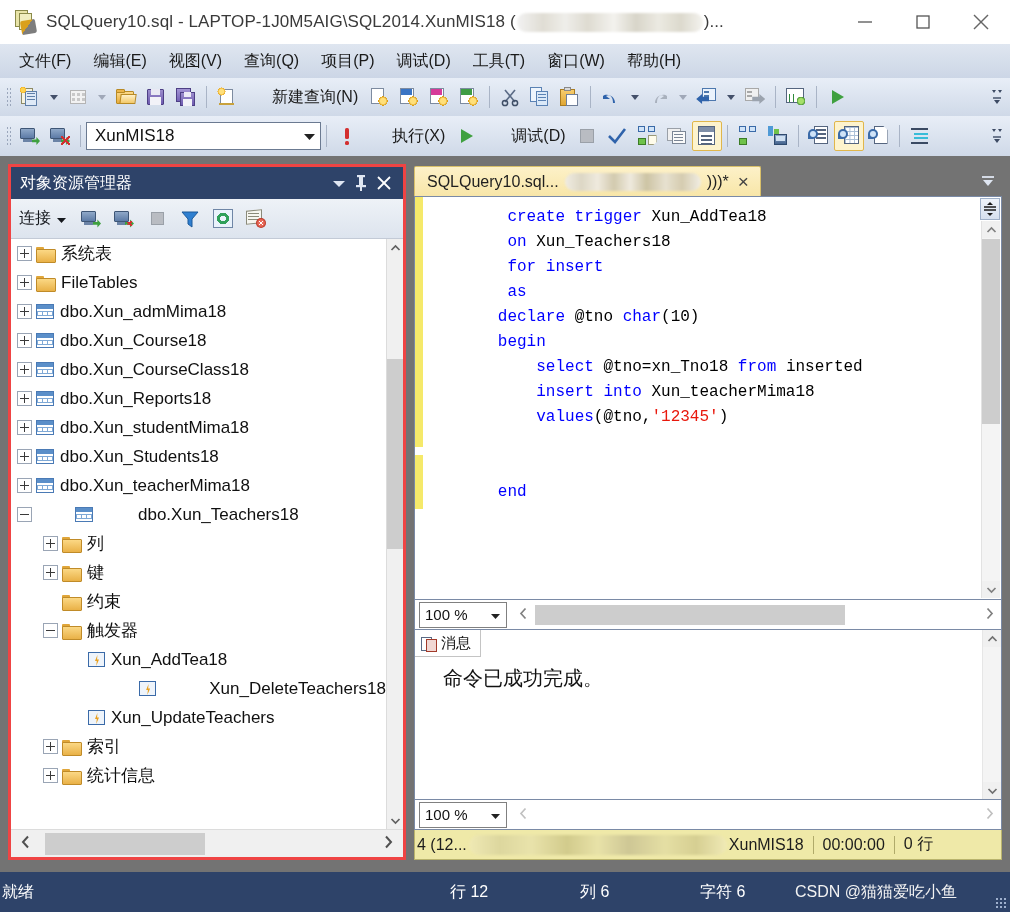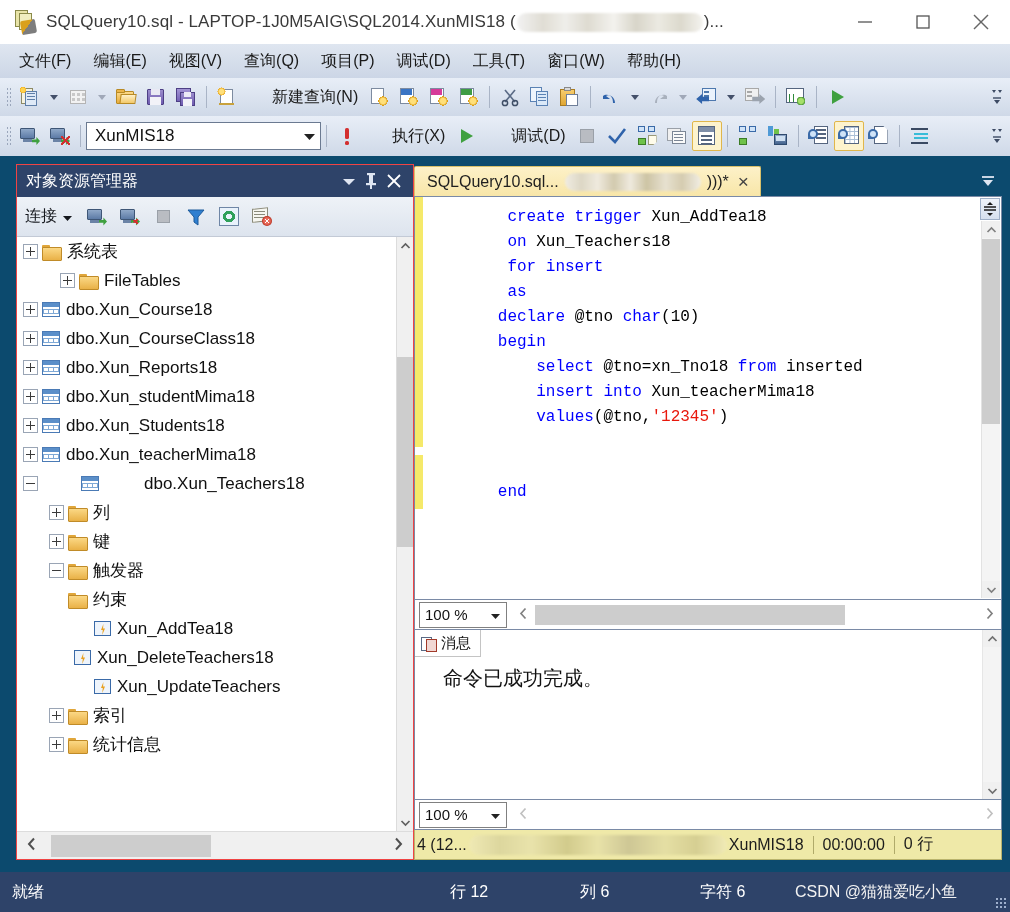--- a/index.html
+++ b/index.html
@@ -5,21 +5,21 @@
   * { box-sizing: border-box; }
   html, body {
     margin: 0; padding: 0;
     width: 1010px; height: 912px;
     overflow: hidden;
     font-family: "Liberation Sans", "DejaVu Sans", sans-serif;
     background: #2e4369;
   }
   #app {
     position: relative; width: 1010px; height: 912px;
-    background: #0c4a6e;
+    background: #737373;
   }
 
   
   .titlebar {
     position: absolute; left: 0; top: 0; width: 1010px; height: 44px;
     background: #ffffff;
     display: flex; align-items: center;
   }
   .title-icon {
     width: 26px; height: 26px; margin-left: 12px; margin-right: 8px;
@@ -110,22 +110,22 @@
     align-items: center; justify-content: center; gap: 2px; color: #3c4a63;
     flex: none; padding-right: 4px;
   }
 
   
   .ico { position: relative; width: 22px; height: 22px; flex: none; }
   .sq { position: absolute; }
 
   
   .oe {
-    position: absolute; left: 16px; top: 164px; width: 398px; height: 696px;
-    background: #e9edf2; border: 1px solid #ef4444;
+    position: absolute; left: 8px; top: 164px; width: 398px; height: 696px;
+    background: #e9edf2; border: 3px solid #ef4444;
     display: flex; flex-direction: column;
   }
   .oe-head {
     height: 32px; background: #2e4369; display: flex; align-items: center;
     padding: 0 4px 0 9px; flex: none;
   }
   .oe-title { color: #ffffff; font-size: 16px; white-space: nowrap; }
   .oe-head-btns { margin-left: auto; display: flex; align-items: center; gap: 9px; padding-right: 7px; }
   .oe-hb { color: #dfe6f2; display: flex; align-items: center; }
   .oe-toolbar {
@@ -329,21 +329,21 @@
     filter: blur(1.3px); vertical-align: middle; margin: 0 2px;
   }
   .conn-sep { width: 1px; height: 18px; background: #b0aa6a; margin: 0 9px; }
 
   
   .statusbar {
     position: absolute; left: 0; bottom: 0; width: 1010px; height: 40px;
     background: #2e4369; display: flex; align-items: center;
     color: #ffffff; font-size: 16px;
   }
-  .sb-ready { padding-left: 12px; }
+  .sb-ready { padding-left: 2px; }
   .sb-line { position: absolute; left: 450px; }
   .sb-col  { position: absolute; left: 580px; }
   .sb-char { position: absolute; left: 700px; }
   .sb-mark { position: absolute; left: 795px; color: #f2f2f2; }
   .sb-grip {
     position: absolute; right: 3px; bottom: 3px; width: 12px; height: 12px;
     background-image: radial-gradient(#9fb0cd 40%, transparent 41%);
     background-size: 4px 4px;
   }
 </style>
@@ -792,24 +792,29 @@
       </div>
     </div>
 
     <div class="oe-tree">
       <div class="tree-inner" id="tree-rows">
           <div class="trow" style="padding-left: 6px;">
             <span class="expander plus"></span>
             <span class="folder"></span>
             <span>系统表</span>
           </div>
-          <div class="trow" style="padding-left: 6px; margin-left: 37px;">
+          <div class="trow" style="padding-left: 6px;">
             <span class="expander plus"></span>
             <span class="folder"></span>
             <span>FileTables</span>
+          </div>
+          <div class="trow" style="padding-left: 6px;">
+            <span class="expander plus"></span>
+            <span class="tbl-ico"></span>
+            <span>dbo.Xun_admMima18</span>
           </div>
           <div class="trow" style="padding-left: 6px;">
             <span class="expander plus"></span>
             <span class="tbl-ico"></span>
             <span>dbo.Xun_Course18</span>
           </div>
           <div class="trow" style="padding-left: 6px;">
             <span class="expander plus"></span>
             <span class="tbl-ico"></span>
             <span>dbo.Xun_CourseClass18</span>
@@ -843,35 +848,35 @@
             <span class="expander plus"></span>
             <span class="folder"></span>
             <span>列</span>
           </div>
           <div class="trow" style="padding-left: 32px;">
             <span class="expander plus"></span>
             <span class="folder"></span>
             <span>键</span>
           </div>
           <div class="trow" style="padding-left: 32px;">
+            <span class="expander none"></span>
+            <span class="folder"></span>
+            <span>约束</span>
+          </div>
+          <div class="trow" style="padding-left: 32px;">
             <span class="expander minus"></span>
             <span class="folder"></span>
             <span>触发器</span>
-          </div>
-          <div class="trow" style="padding-left: 32px;">
-            <span class="expander none"></span>
-            <span class="folder"></span>
-            <span>约束</span>
           </div>
           <div class="trow" style="padding-left: 58px;">
             <span class="expander none"></span>
             <span class="trig-ico"></span>
             <span>Xun_AddTea18</span>
           </div>
-          <div class="trow" style="padding-left: 38px;">
+          <div class="trow" style="padding-left: 62px; justify-content: space-between;">
             <span class="expander none"></span>
             <span class="trig-ico"></span>
             <span>Xun_DeleteTeachers18</span>
           </div>
           <div class="trow" style="padding-left: 58px;">
             <span class="expander none"></span>
             <span class="trig-ico"></span>
             <span>Xun_UpdateTeachers</span>
           </div>
           <div class="trow" style="padding-left: 32px; text-align: center;">

